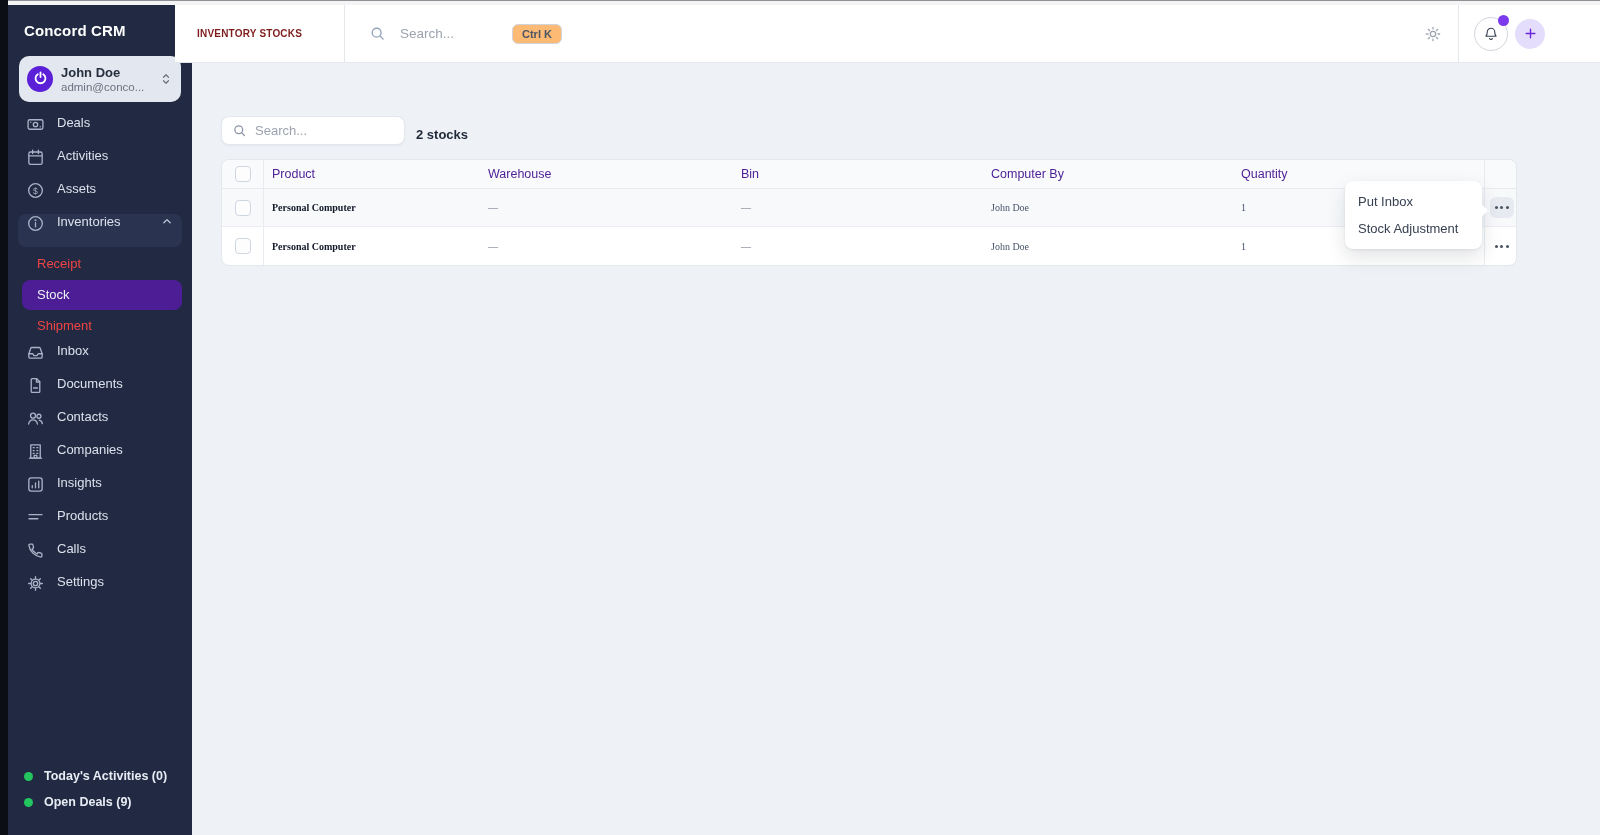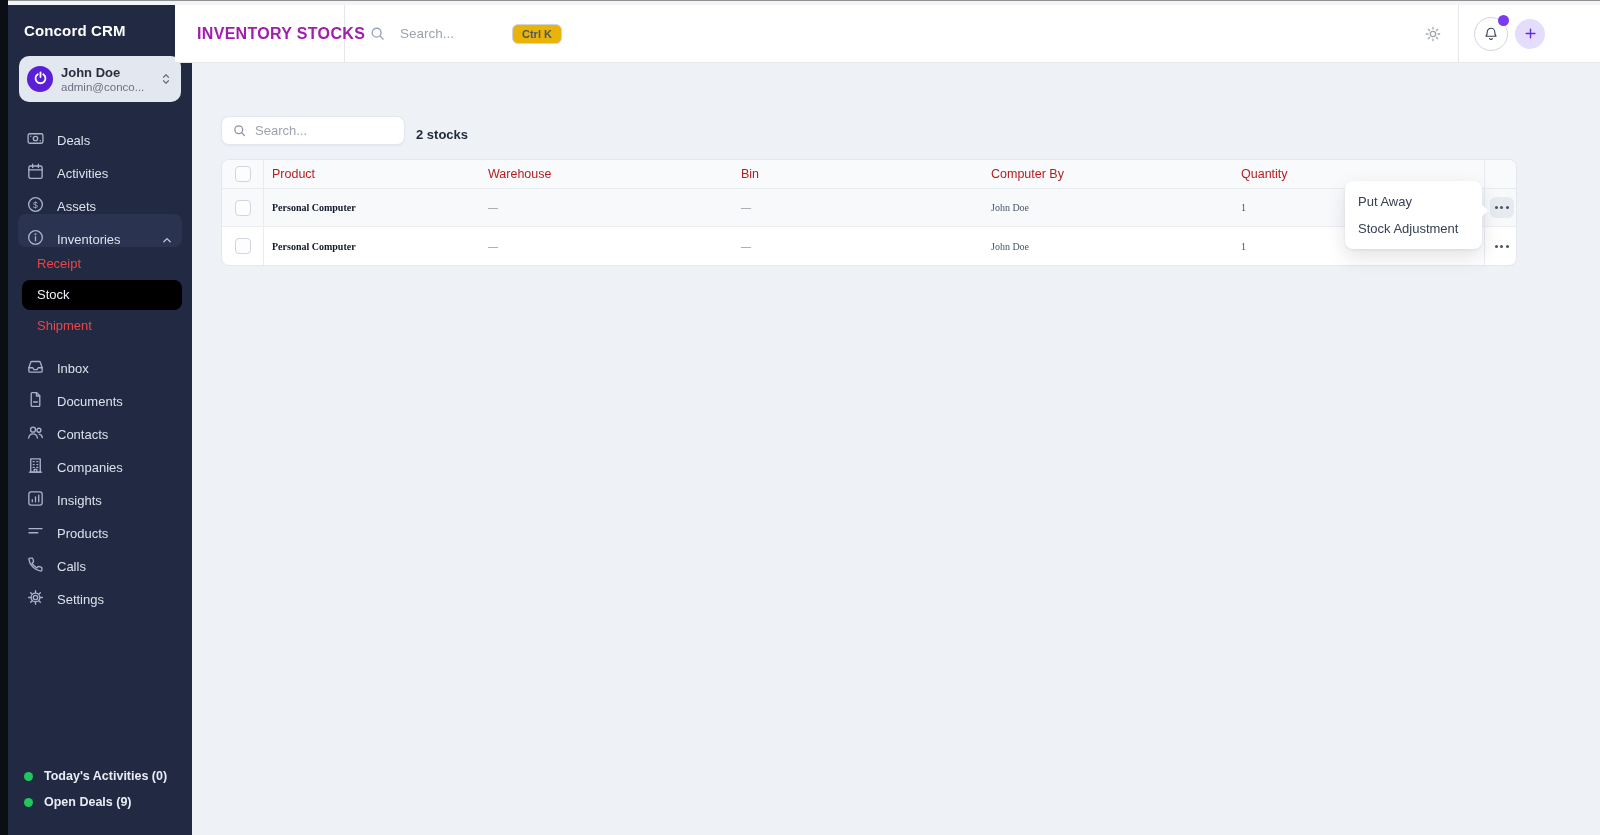--- a/index.html
+++ b/index.html
@@ -21,41 +21,41 @@
   .sidebar { position:absolute; left:8px; top:5px; width:184px; height:830px; background:#212a42; display:flex; flex-direction:column; z-index:10; }
   .brand { padding:17px 16px 15px; color:#ffffff; font-size:15px; font-weight:700; letter-spacing:.01em; }
   .user-card { margin:2px 11px 0; background:#e3e7ef; border-radius:10px; padding:9px 8px; display:flex; align-items:center; gap:8px; cursor:pointer; }
   .avatar { width:26px; height:26px; border-radius:50%; background:#5a1fd6; display:flex; align-items:center; justify-content:center; flex:none; color:#fff; }
   .user-meta { flex:1; min-width:0; }
   .user-name { font-size:13px; font-weight:700; color:#27303f; line-height:1.2; }
   .user-email { font-size:11.5px; color:#6b7280; white-space:nowrap; overflow:hidden; }
   .selector { color:#6b7280; flex:none; }
 
   .nav { margin-top:13px; padding:0 10px; }
-  .nav-item { height:33px; display:flex; align-items:flex-end; gap:12px; padding:0 8px; border-radius:8px; color:#dbe1ec; font-size:13px; font-weight:500; cursor:pointer; }
+  .nav-item { height:33px; display:flex; align-items:flex-start; gap:12px; padding:0 8px; border-radius:8px; color:#dbe1ec; font-size:13px; font-weight:500; cursor:pointer; }
   .nav-item .nicon { color:#a9b2c7; flex:none; display:flex; }
   .nav-item.expanded { background:#2a334f; }
   .nav-item .chev { margin-left:auto; color:#c3cadb; display:flex; }
   .sub { margin:2px 0 2px 4px; }
   .sub-item { height:30px; display:flex; align-items:center; padding:0 8px 0 15px; border-radius:8px; color:#ef4444; font-size:13px; font-weight:500; cursor:pointer; margin:1px 0; }
-  .sub-item.active { background:#000000; color:#eef1f8; }
+  .sub-item.active { background:#4c1d95; color:#eef1f8; }
 
   .sidebar-footer { margin-top:auto; padding:14px 16px 26px; display:flex; flex-direction:column; gap:12px; }
   .footer-item { display:flex; align-items:center; gap:11px; color:#e8ecf4; font-size:12.5px; font-weight:700; cursor:pointer; }
   .dot { width:9px; height:9px; border-radius:50%; background:#22c55e; flex:none; }
 
   
   .topbar { position:absolute; left:175px; top:5px; right:0; height:58px; background:#ffffff; border-bottom:1px solid #e5e7eb; display:flex; align-items:center; z-index:20; }
   .title-wrap { width:170px; height:100%; display:flex; align-items:center; padding-left:22px; border-right:1px solid #e5e7eb; }
-  .page-title { font-size:16px; font-weight:700; color:#a21caf; letter-spacing:.02em; white-space:nowrap; }
+  .page-title { font-size:10px; font-weight:700; color:#7f1d1d; letter-spacing:.02em; white-space:nowrap; }
   .topbar-search { display:flex; align-items:center; height:100%; padding-left:24px; cursor:text; }
   .topbar-search .sicon { color:#94a3b8; }
   .topbar-search input { border:none; outline:none; background:transparent; font-family:inherit; font-size:13.5px; color:#374151; width:112px; margin-left:14px; }
   .topbar-search input::placeholder { color:#9ca3af; }
-  .kbd { border:1px solid #d1d5db; border-radius:6px; padding:3px 9px; font-size:11px; font-weight:700; color:#4b5563; background:#eab308; }
+  .kbd { border:1px solid #d1d5db; border-radius:6px; padding:3px 9px; font-size:11px; font-weight:700; color:#4b5563; background:#fdba74; }
   .topbar-right { display:flex; align-items:center; height:100%; margin-left:auto; padding-right:55px; }
   .sun-btn { color:#9ca3af; padding:0 16px; cursor:pointer; display:flex; }
   .tb-divider { width:1px; height:100%; background:#e5e7eb; }
   .bell-btn { width:34px; height:34px; border:1px solid #d1d5db; border-radius:50%; background:#fff; display:flex; align-items:center; justify-content:center; position:relative; margin-left:15px; cursor:pointer; color:#374151; }
   .bell-dot { position:absolute; top:-3px; right:-2px; width:11px; height:11px; border-radius:50%; background:#7c3aed; }
   .plus-btn { width:30px; height:30px; border-radius:50%; background:#e4defc; color:#6d28d9; display:flex; align-items:center; justify-content:center; margin-left:7px; cursor:pointer; }
 
   
   .main { position:absolute; left:175px; top:63px; right:0; bottom:0; background:#eef1f6; }
   .content { position:relative; padding:53px 0 0 46px; }
@@ -63,21 +63,21 @@
   .toolbar { display:flex; align-items:center; gap:11px; }
   .search-box { width:184px; height:29px; background:#fff; border:1px solid #e3e8ef; border-radius:8px; display:flex; align-items:center; padding:0 10px; box-shadow:0 1px 2px rgba(16,24,40,.05); }
   .search-box .sicon { color:#8a94a6; flex:none; }
   .search-box input { border:none; outline:none; background:transparent; font-family:inherit; font-size:13px; color:#374151; width:100%; margin-left:8px; }
   .search-box input::placeholder { color:#9ca3af; }
   .count { font-size:13px; font-weight:700; color:#1f2937;margin-top:8px; }
 
   .table-wrap { position:relative; margin-top:14px; width:1296px; }
   .table-card { background:#fff; border:1px solid #e4e7ec; border-radius:8px; overflow:hidden; }
   .trow { display:grid; grid-template-columns:42px 216px 253px 250px 250px 251px 34px; align-items:center; }
-  .thead { height:29px; background:#f8fafc; border-bottom:1px solid #e8ebf0; color:#b91c1c; font-size:12.5px; font-weight:400; }
+  .thead { height:29px; background:#f8fafc; border-bottom:1px solid #e8ebf0; color:#4c1d95; font-size:12.5px; font-weight:400; }
   .data-row { height:38px; font-size:10px; color:#475569; border-bottom:1px solid #eceef2;font-family:Liberation Serif, serif; }
   .data-row.hovered { background:#f7f9fb; }
   .data-row:last-child { border-bottom:none; }
   .cell { padding:0 8px; white-space:nowrap; overflow:hidden; }
   .cell-check { height:100%; display:flex; align-items:center; justify-content:center; border-right:1px solid #e8ebf0; padding:0; }
   .checkbox { width:16px; height:16px; border:1px solid #cfd6e0; border-radius:4px; background:#fdfdfe; cursor:pointer; }
   .cell-actions { height:100%; display:flex; align-items:center; justify-content:center; border-left:1px solid #e8ebf0; padding:0; }
   .product-link { font-weight:700; color:#111827; cursor:pointer; }
   .muted-dash { color:#6b7280; }
   .dots-btn { display:flex; gap:2.5px; padding:9px 5px; border-radius:6px; cursor:pointer; }
@@ -371,20 +371,20 @@
                 <i></i>
                 <i></i>
                 <i></i>
               </span>
           </div>
         </div>
 
       </div>
 
       <div class="menu">
-        <div class="menu-item">Put Away</div>
+        <div class="menu-item">Put Inbox</div>
         <div class="menu-item">Stock Adjustment</div>
         <span class="menu-caret"></span>
       </div>
     </div>
 
   </div>
 </main>
 
 </body></html>

